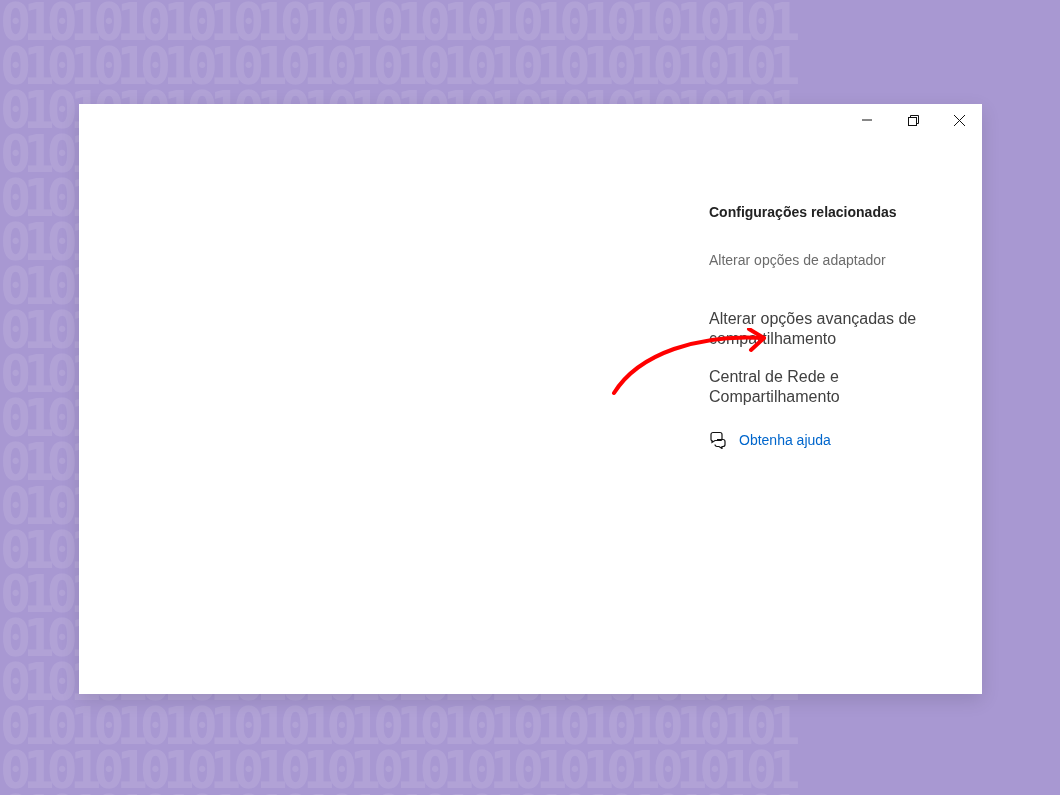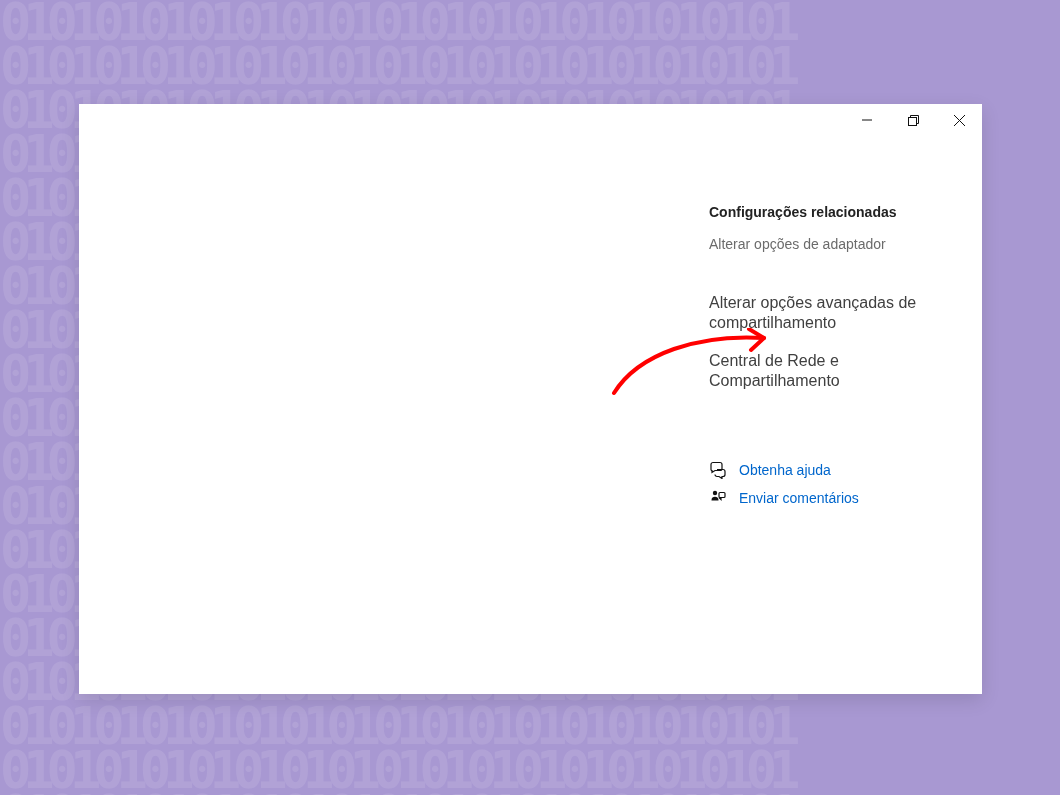--- a/index.html
+++ b/index.html
@@ -52,39 +52,39 @@
     .content {
       position: absolute;
       left: 630px;   
       top: 100px;    
       width: 260px;
     }
     .section-heading {
       font-size: 14px;
       font-weight: 600;
       color: #222;
-      margin-bottom: 14px;
+      margin-bottom: 30px;
     }
     .muted-link {
       font-size: 14px;
       color: #6b6b6b;
       margin-bottom: 39px;
       line-height: 20px;
       cursor: pointer;
     }
     .link {
       font-size: 16px;
       color: #404040;
       line-height: 20px;
       margin-bottom: 18px;
       cursor: pointer;
       max-width: 225px;
     }
     .footer {
-      margin-top: 70px;
+      margin-top: 24px;
     }
     .footer-row {
       display: flex;
       align-items: center;
       gap: 12px;
       margin-bottom: 10px;
     }
     .footer-row .icon {
       width: 18px;
       height: 18px;
@@ -170,31 +170,20 @@
     <div class="footer">
       <div class="footer-row">
         <span class="icon">
           <svg width="18" height="18" viewBox="0 0 18 18">
             <path d="M2 3.5c0-1.1.9-2 2-2h7c1.1 0 2 .9 2 2v4c0 1.1-.9 2-2 2H6l-3 2v-2c-.55 0-1-.45-1-1v-5z" fill="none" stroke="#111" stroke-width="1.2"></path>
             <path d="M8 8.5h6c1.1 0 2 .9 2 2v3c0 1.1-.9 2-2 2h-1v2l-3-2H8c-1.1 0-2-.9-2-2" fill="none" stroke="#111" stroke-width="1.2"></path>
           </svg>
         </span>
         <span class="label">Obtenha ajuda</span>
       </div>
-      <div class="footer-row">
-        <span class="icon">
-          <svg width="18" height="18" viewBox="0 0 18 18">
-            <circle cx="6" cy="4" r="2.2" fill="#111"></circle>
-            <path d="M2.5 11c0-2 1.6-3.2 3.5-3.2S9.5 9 9.5 11v.5h-7V11z" fill="#111"></path>
-            <rect x="10" y="3.5" width="6" height="5" rx="1" fill="none" stroke="#111" stroke-width="1.2"></rect>
-            <path d="M12 8.5v2l-2-2" fill="none" stroke="#111" stroke-width="1.2"></path>
-          </svg>
-        </span>
-        <span class="label">Enviar comentários</span>
-      </div>
     </div>
   </div>
 
   <svg class="annotation-arrow" viewBox="0 0 170 70">
     <path d="M5 65 C 30 25, 90 6, 155 10" fill="none" stroke="#ff0000" stroke-width="4" stroke-linecap="round"></path>
     <path d="M155 10 L140 1 M155 10 L142 22" fill="none" stroke="#ff0000" stroke-width="4" stroke-linecap="round"></path>
   </svg>
 
 </div>
 

